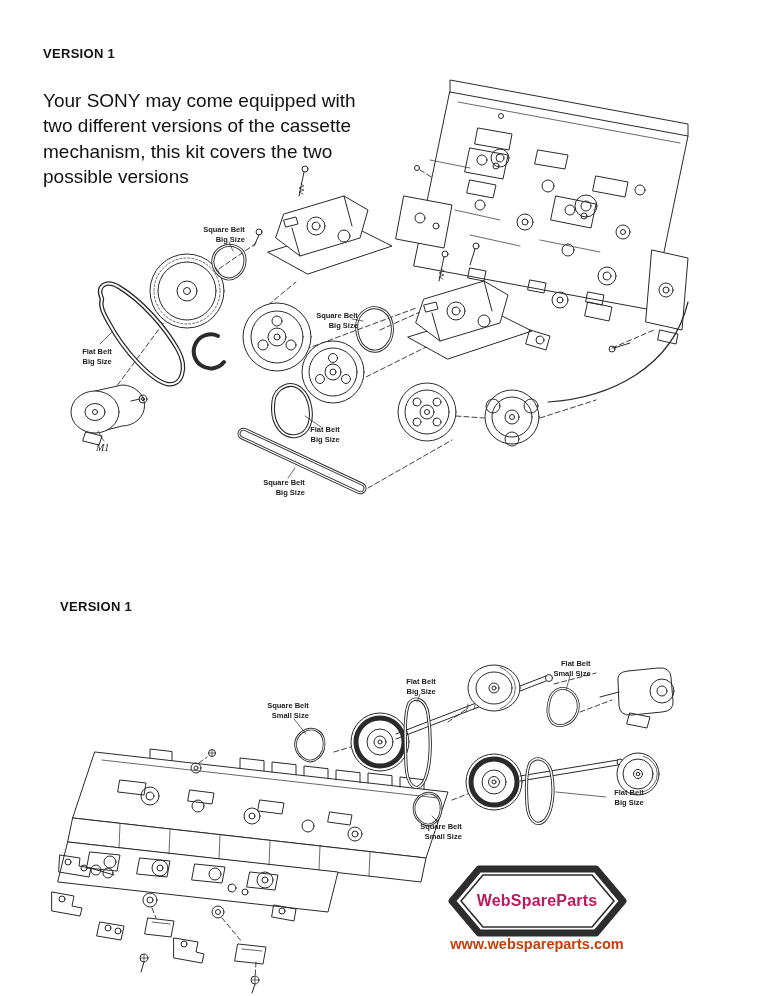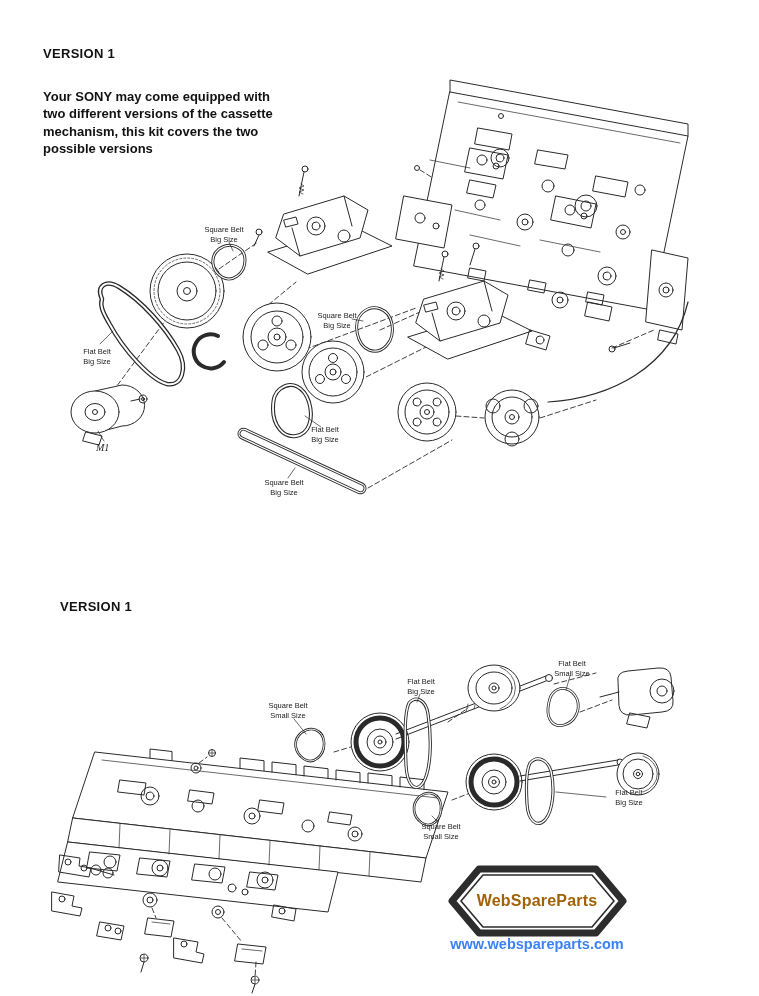--- a/index.html
+++ b/index.html
@@ -1,25 +1,25 @@
 <!DOCTYPE html>
 <html><head>
 <meta charset="utf-8">
 <style>
   html,body{margin:0;padding:0;background:#fff;}
   .stage{position:relative;width:759px;height:996px;background:#ffffff;overflow:hidden;
          font-family:"Liberation Sans",sans-serif;color:#1f1f1f;}
   svg{position:absolute;left:0;top:0;}
   .h{position:absolute;font-weight:bold;font-size:13px;letter-spacing:.3px;color:#121212;}
-  .para{position:absolute;font-weight:bold;font-size:13px;line-height:1.34;color:#121212;white-space:pre-line;}
-  .bl{position:absolute;transform:translateX(-50%);font-weight:normal;font-size:7.5px;line-height:1.3;
-      color:#222;white-space:pre-line;text-align:center;}
+  .para{position:absolute;font-weight:normal;font-size:19px;line-height:1.34;color:#121212;white-space:pre-line;}
+  .bl{position:absolute;transform:translateX(-50%);font-weight:bold;font-size:7.5px;line-height:1.3;
+      color:#222;white-space:pre-line;text-align:right;}
   .m1label{position:absolute;font-family:"Liberation Serif",serif;font-style:italic;font-size:10px;color:#222;}
-  .logotext{position:absolute;transform:translateX(-50%);font-weight:bold;font-size:16px;color:#a16207;letter-spacing:.2px;}
-  .site{position:absolute;transform:translateX(-50%);font-weight:bold;font-size:14.5px;color:#3b82f6;}
+  .logotext{position:absolute;transform:translateX(-50%);font-weight:bold;font-size:16px;color:#be185d;letter-spacing:.2px;}
+  .site{position:absolute;transform:translateX(-50%);font-weight:bold;font-size:14.5px;color:#c2410c;}
   .dash{stroke-dasharray:5 3;stroke-width:.9;}
   .thin{stroke-width:.7;}
 </style>
 </head>
 <body>
 
 <div class="stage">
 
   <svg width="759" height="996" viewBox="0 0 759 996">
     <g stroke="#2a2a2a" fill="none" stroke-width="1" stroke-linejoin="round" stroke-linecap="round">

